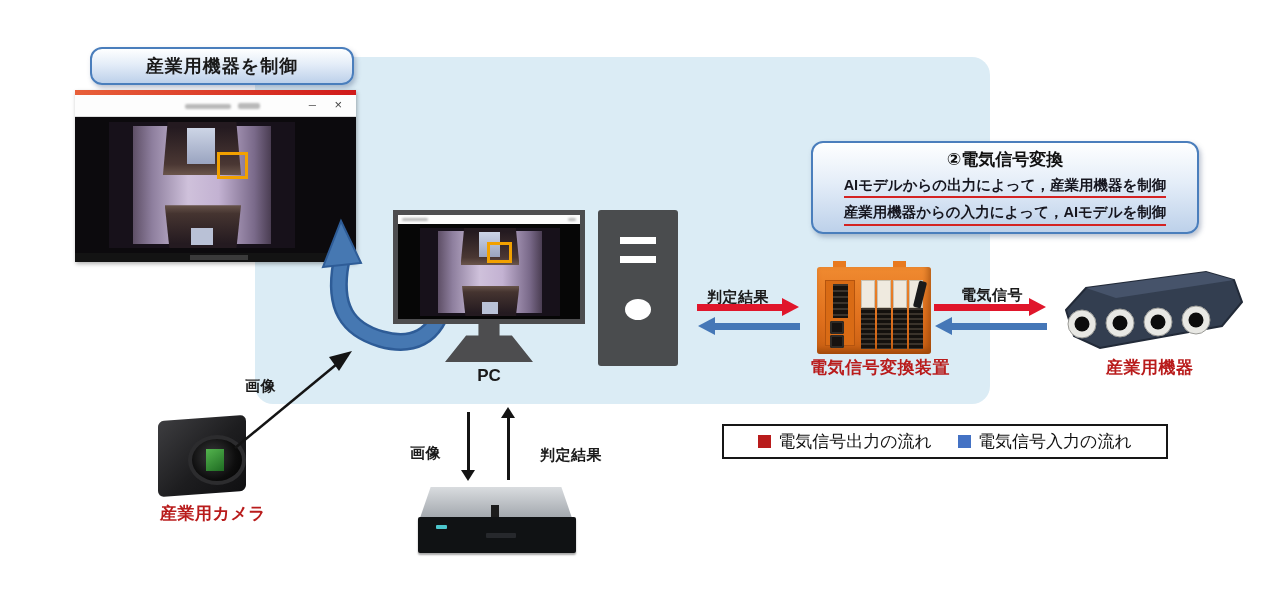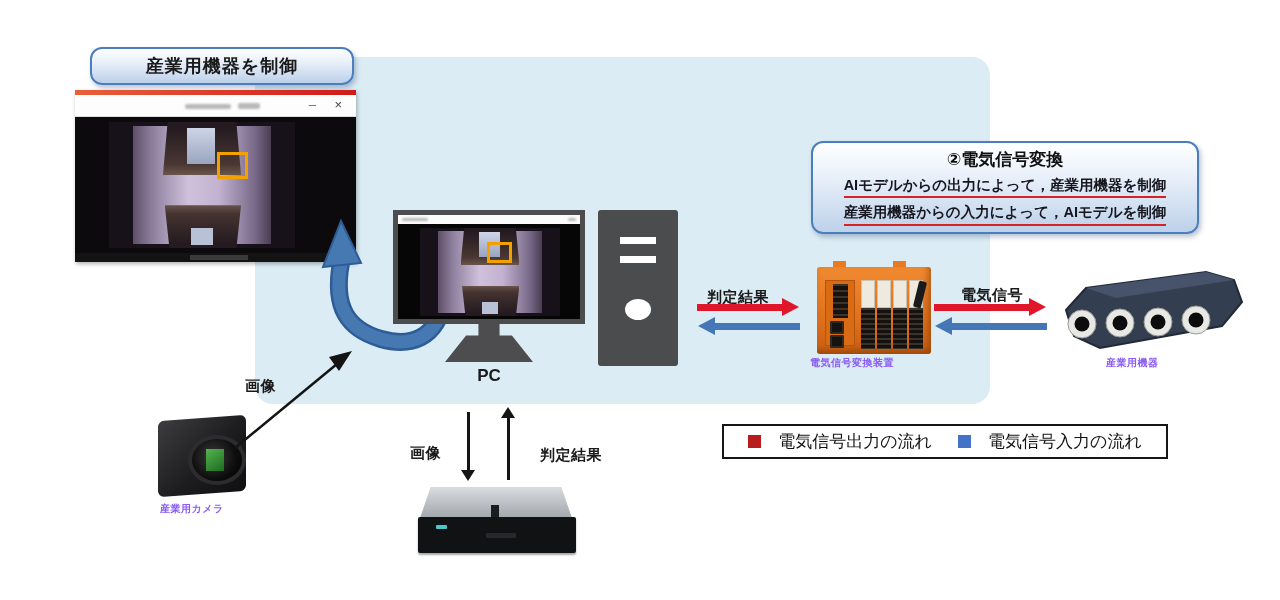--- a/index.html
+++ b/index.html
@@ -107,26 +107,26 @@
                box-shadow:0 2px 2px rgba(0,0,0,.35); }
   .srv-led { position:absolute; left:18px; top:8px; width:11px; height:4px; background:#4cc6cc; border-radius:1px; }
   .srv-slot { position:absolute; left:68px; top:16px; width:30px; height:5px; background:#26282c; border-radius:1px; }
   .logo { left:582px; top:496px; font-size:30px; font-weight:bold; color:#1e7b80; letter-spacing:-.5px; }
   .logo-bar { display:inline-block; width:17px; height:5px; background:#1e7b80; margin-right:-1px; vertical-align:2px; }
   .logo-mark { font-size:11px; font-weight:bold; color:#1e7b80; vertical-align:0; }
 
   
   .legend { left:722px; top:424px; width:446px; height:35px; border:2px solid #161616; background:#fff;
             display:flex; align-items:center; justify-content:center; gap:26px; }
-  .leg-item { display:flex; align-items:center; gap:17px; font-size:17px; font-weight:500; color:#111; }
+  .leg-item { display:flex; align-items:center; gap:7px; font-size:17px; font-weight:500; color:#111; }
   .sq { width:13px; height:13px; display:inline-block; }
   .sq-red { background:#b91c1c; } .sq-blue { background:#4472c4; }
 
   
-  .node-label { position:absolute; font-size:10px; font-weight:bold; color:#8b5cf6; letter-spacing:.5px; }
+  .node-label { position:absolute; font-size:17px; font-weight:bold; color:#b91c1c; letter-spacing:.5px; }
 
   svg { position:absolute; overflow:visible; }
 </style>
 </head>
 <body>
 
 <div id="stage">
 
   <div class="abs region"></div>
 

